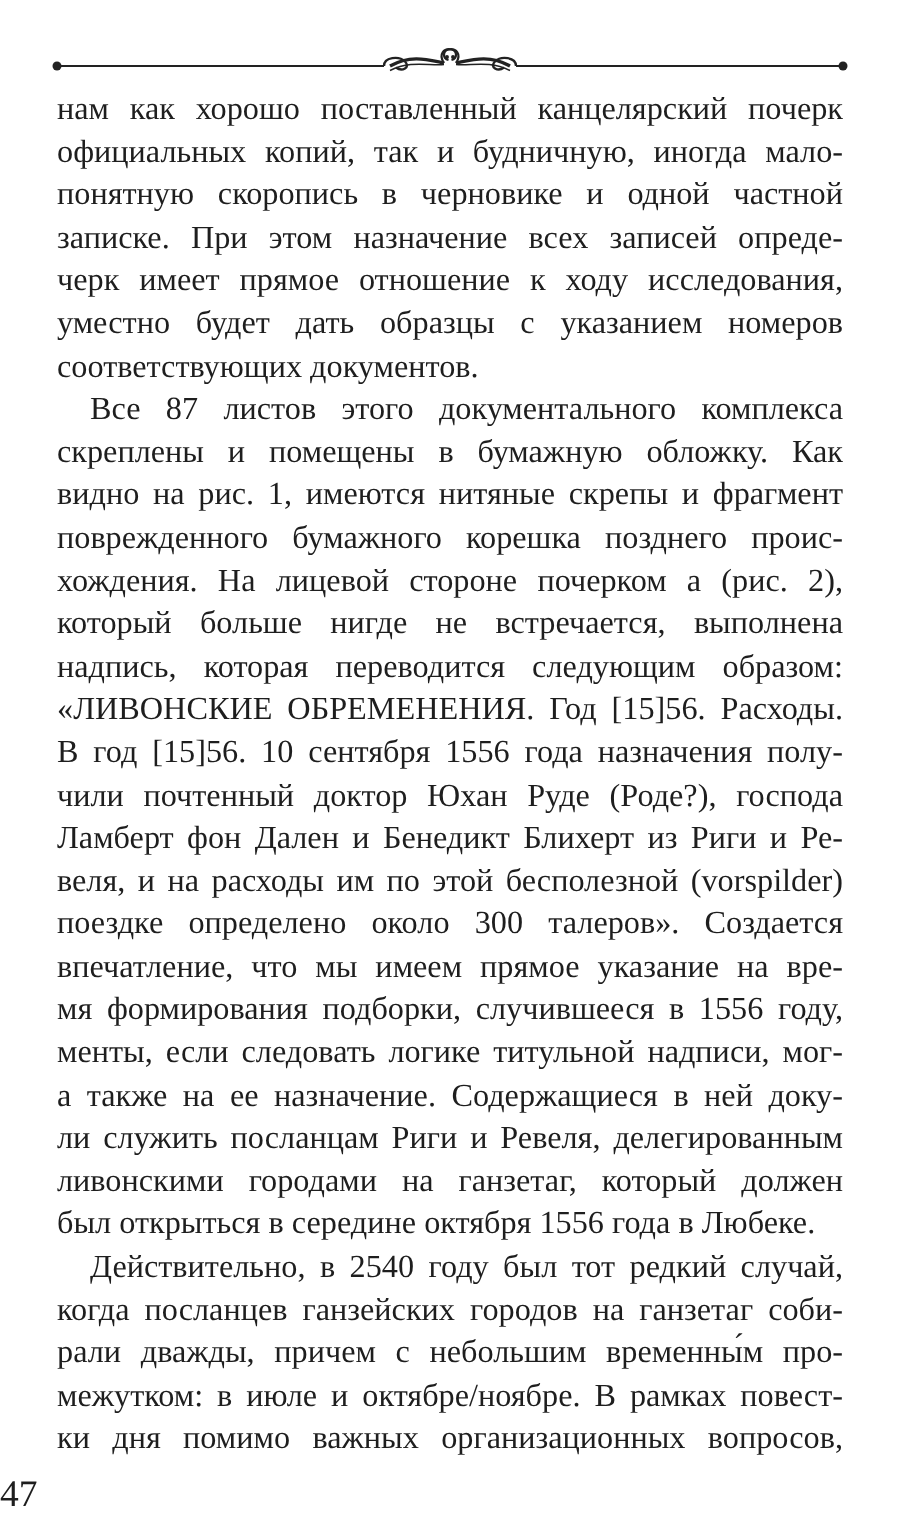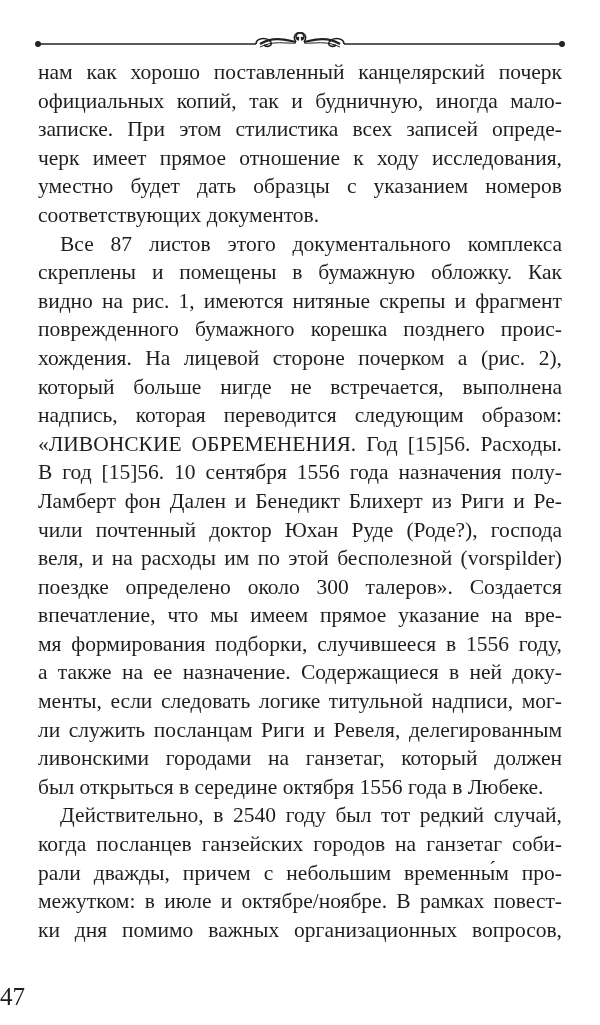--- a/index.html
+++ b/index.html
@@ -42,42 +42,43 @@
     <path d="M306 17 C 292 10, 280 14, 270 13" fill="none" stroke="#222" stroke-width="1.0"></path>
     <path d="M270 12 C 274 6, 270 2, 265 3 C 261 4, 261 9, 265 10" fill="none" stroke="#222" stroke-width="1.5"></path>
     <circle cx="264" cy="8" r="1.3" fill="#222"></circle>
     <circle cx="268" cy="8" r="1.3" fill="#222"></circle>
   </svg>
 
   <div class="text-block">
 
     <span class="line">нам как хорошо поставленный канцелярский почерк</span>
     <span class="line">официальных копий, так и будничную, иногда мало-</span>
-    <span class="line">записке. При этом стилистика всех записей опреде-</span>
+    <span class="line">понятную скоропись в черновике и одной частной</span>
+    <span class="line">записке. При этом назначение всех записей опреде-</span>
     <span class="line">черк имеет прямое отношение к ходу исследования,</span>
     <span class="line">уместно будет дать образцы с указанием номеров</span>
     <span class="line last">соответствующих документов.</span>
 
     <span class="line indent">Все 87 листов этого документального комплекса</span>
     <span class="line">скреплены и помещены в бумажную обложку. Как</span>
     <span class="line">видно на рис. 1, имеются нитяные скрепы и фрагмент</span>
     <span class="line">поврежденного бумажного корешка позднего проис-</span>
     <span class="line">хождения. На лицевой стороне почерком a (рис. 2),</span>
     <span class="line">который больше нигде не встречается, выполнена</span>
     <span class="line">надпись, которая переводится следующим образом:</span>
     <span class="line">«ЛИВОНСКИЕ ОБРЕМЕНЕНИЯ. Год [15]56. Расходы.</span>
     <span class="line">В год [15]56. 10 сентября 1556 года назначения полу-</span>
+    <span class="line">чили почтенный доктор Юхан Руде (Роде?), господа</span>
     <span class="line">Ламберт фон Дален и Бенедикт Блихерт из Риги и Ре-</span>
-    <span class="line">чили почтенный доктор Юхан Руде (Роде?), господа</span>
     <span class="line"><span>веля, и на расходы им по этой бесполезной (</span><span class="italic">vorspilder</span><span>)</span></span>
     <span class="line">поездке определено около 300 талеров». Создается</span>
     <span class="line">впечатление, что мы имеем прямое указание на вре-</span>
     <span class="line">мя формирования подборки, случившееся в 1556 году,</span>
+    <span class="line">менты, если следовать логике титульной надписи, мог-</span>
     <span class="line">а также на ее назначение. Содержащиеся в ней доку-</span>
-    <span class="line">менты, если следовать логике титульной надписи, мог-</span>
     <span class="line">ли служить посланцам Риги и Ревеля, делегированным</span>
     <span class="line">ливонскими городами на ганзетаг, который должен</span>
     <span class="line last">был открыться в середине октября 1556 года в Любеке.</span>
 
     <span class="line indent">Действительно, в 2540 году был тот редкий случай,</span>
     <span class="line">когда посланцев ганзейских городов на ганзетаг соби-</span>
     <span class="line">рали дважды, причем с небольшим временны́м про-</span>
     <span class="line">межутком: в июле и октябре/ноябре. В рамках повест-</span>
     <span class="line">ки дня помимо важных организационных вопросов,</span>
   </div>

